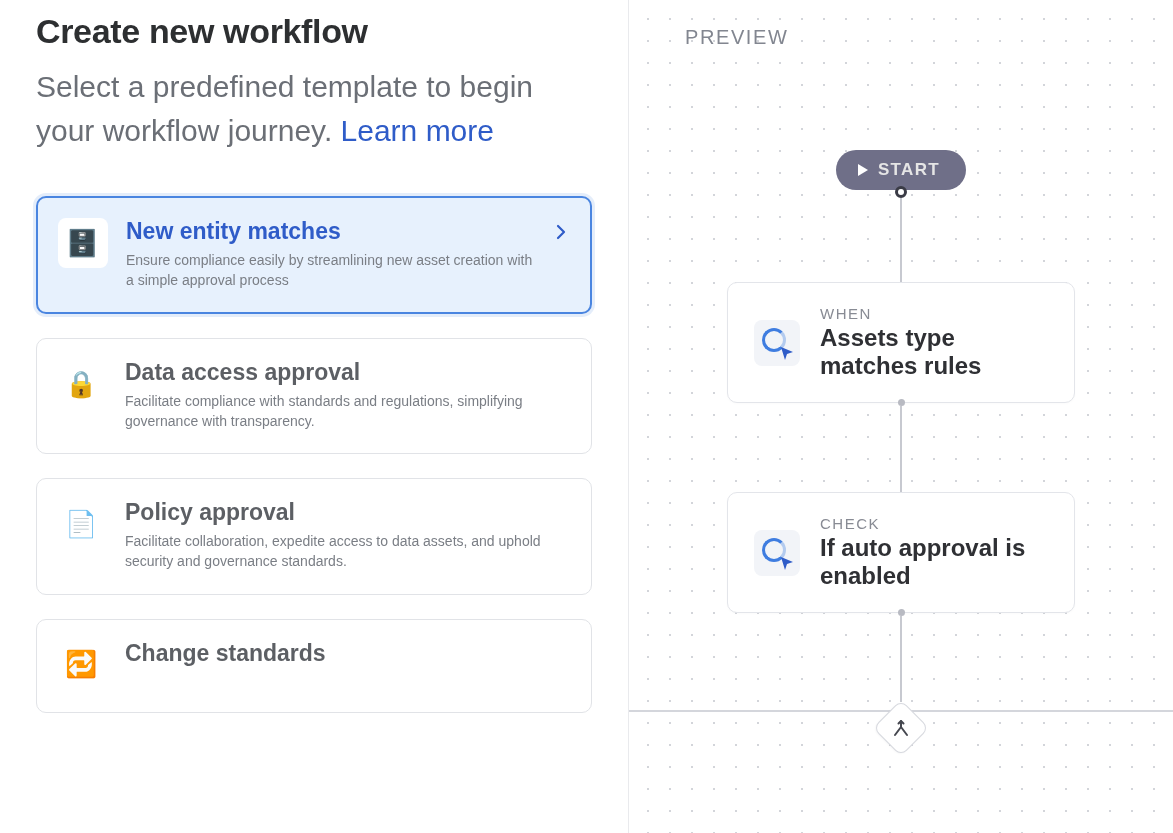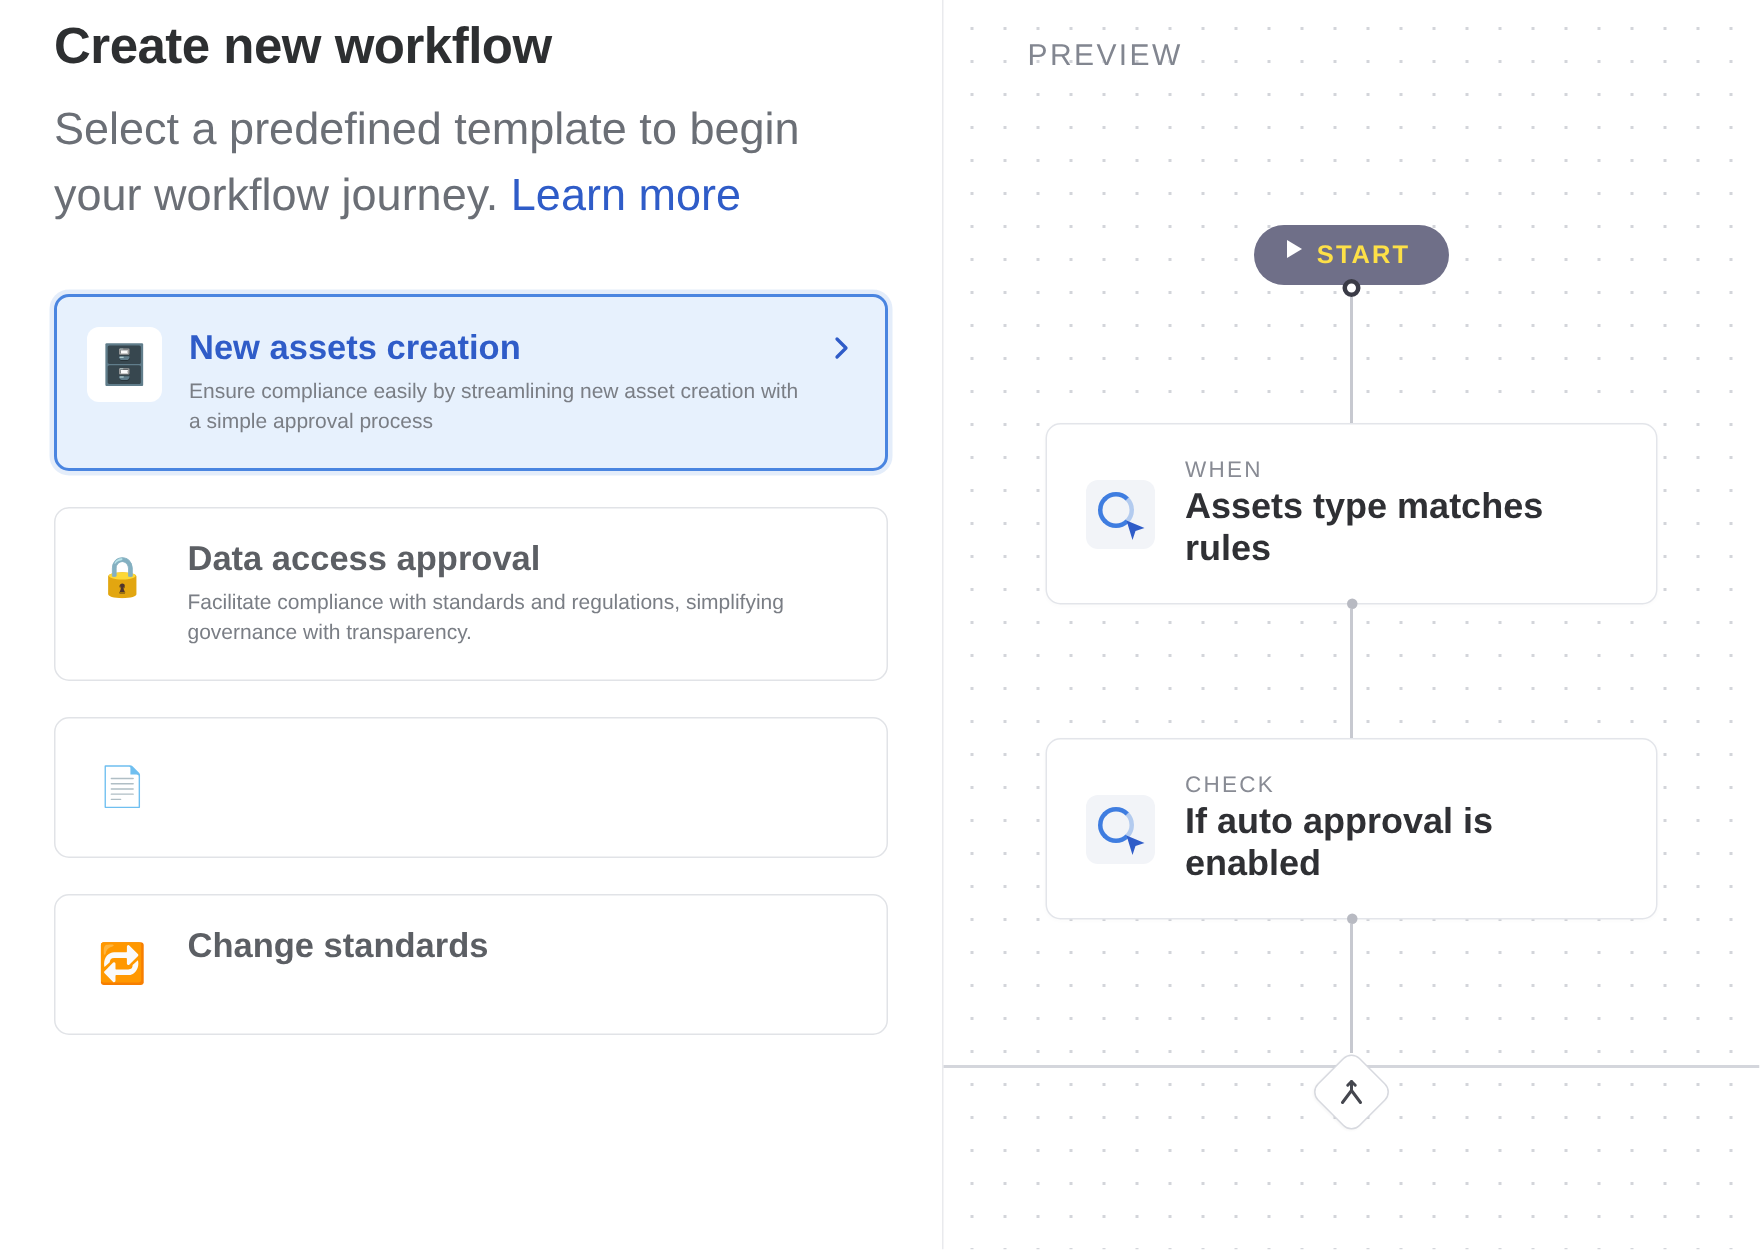--- a/index.html
+++ b/index.html
@@ -106,27 +106,28 @@
 .flow {
   position: absolute;
   top: 150px;
   left: 0; right: 0;
   display: flex;
   flex-direction: column;
   align-items: center;
 }
 .start-pill {
   background: #6f6f88;
-  color: #fde047;
+  color: #e5e5e5;
   font-size: 17px;
   font-weight: 600;
   letter-spacing: 0.08em;
   padding: 10px 26px 10px 22px;
   border-radius: 999px;
   display: flex;
+  align-items: center;
   gap: 10px;
   cursor: pointer;
 }
 .start-pill .play {
   width: 0; height: 0;
   border-left: 10px solid #fff;
   border-top: 6px solid transparent;
   border-bottom: 6px solid transparent;
 }
 .node-dot {
@@ -145,21 +146,21 @@
 .connector.c2 { height: 86px; }
 .connector.c3 { height: 86px; }
 .small-dot {
   width: 7px; height: 7px;
   border-radius: 50%;
   background: #b8bac2;
   margin-top: -4px;
   z-index: 2;
 }
 .flow-card {
-  width: 408px;
+  width: 348px;
   background: #fff;
   border: 1px solid #e3e5ea;
   border-radius: 10px;
   padding: 22px 26px;
   display: flex;
   gap: 20px;
   align-items: center;
   box-shadow: 0 1px 3px rgba(0,0,0,0.02);
 }
 .flow-card-icon {
@@ -236,40 +237,44 @@
   <h1 class="page-title">Create new workflow</h1>
   <p class="subtitle">
     <span>Select a predefined template to begin your workflow journey. </span><span class="learn-more">Learn more</span>
   </p>
 
   <div class="template-list">
 
     <div class="template-card selected">
       <div class="card-icon-wrap">🗄️</div>
       <div class="card-body">
-        <div class="card-title">New assets creation</div>
+        <div class="card-title">New entity matches</div>
         <div class="card-desc">Ensure compliance easily by streamlining new asset creation with a simple approval process</div>
       </div>
       <div class="card-chevron">
         <svg width="10" height="16" viewBox="0 0 10 16" fill="none">
             <path d="M2 2 L8 8 L2 14" stroke="#2f5cc8" stroke-width="2.2" stroke-linecap="round" stroke-linejoin="round"></path>
           </svg>
       </div>
     </div>
 
     <div class="template-card">
       <div class="card-icon-wrap">🔒</div>
       <div class="card-body">
         <div class="card-title">Data access approval</div>
         <div class="card-desc">Facilitate compliance with standards and regulations, simplifying governance with transparency.</div>
       </div>
     </div>
 
     <div class="template-card">
       <div class="card-icon-wrap">📄</div>
+      <div class="card-body">
+        <div class="card-title">Policy approval</div>
+        <div class="card-desc">Facilitate collaboration, expedite access to data assets, and uphold security and governance standards.</div>
+      </div>
     </div>
 
     <div class="template-card">
       <div class="card-icon-wrap">🔁</div>
       <div class="card-body">
         <div class="card-title">Change standards</div>
       </div>
     </div>
 
   </div>

